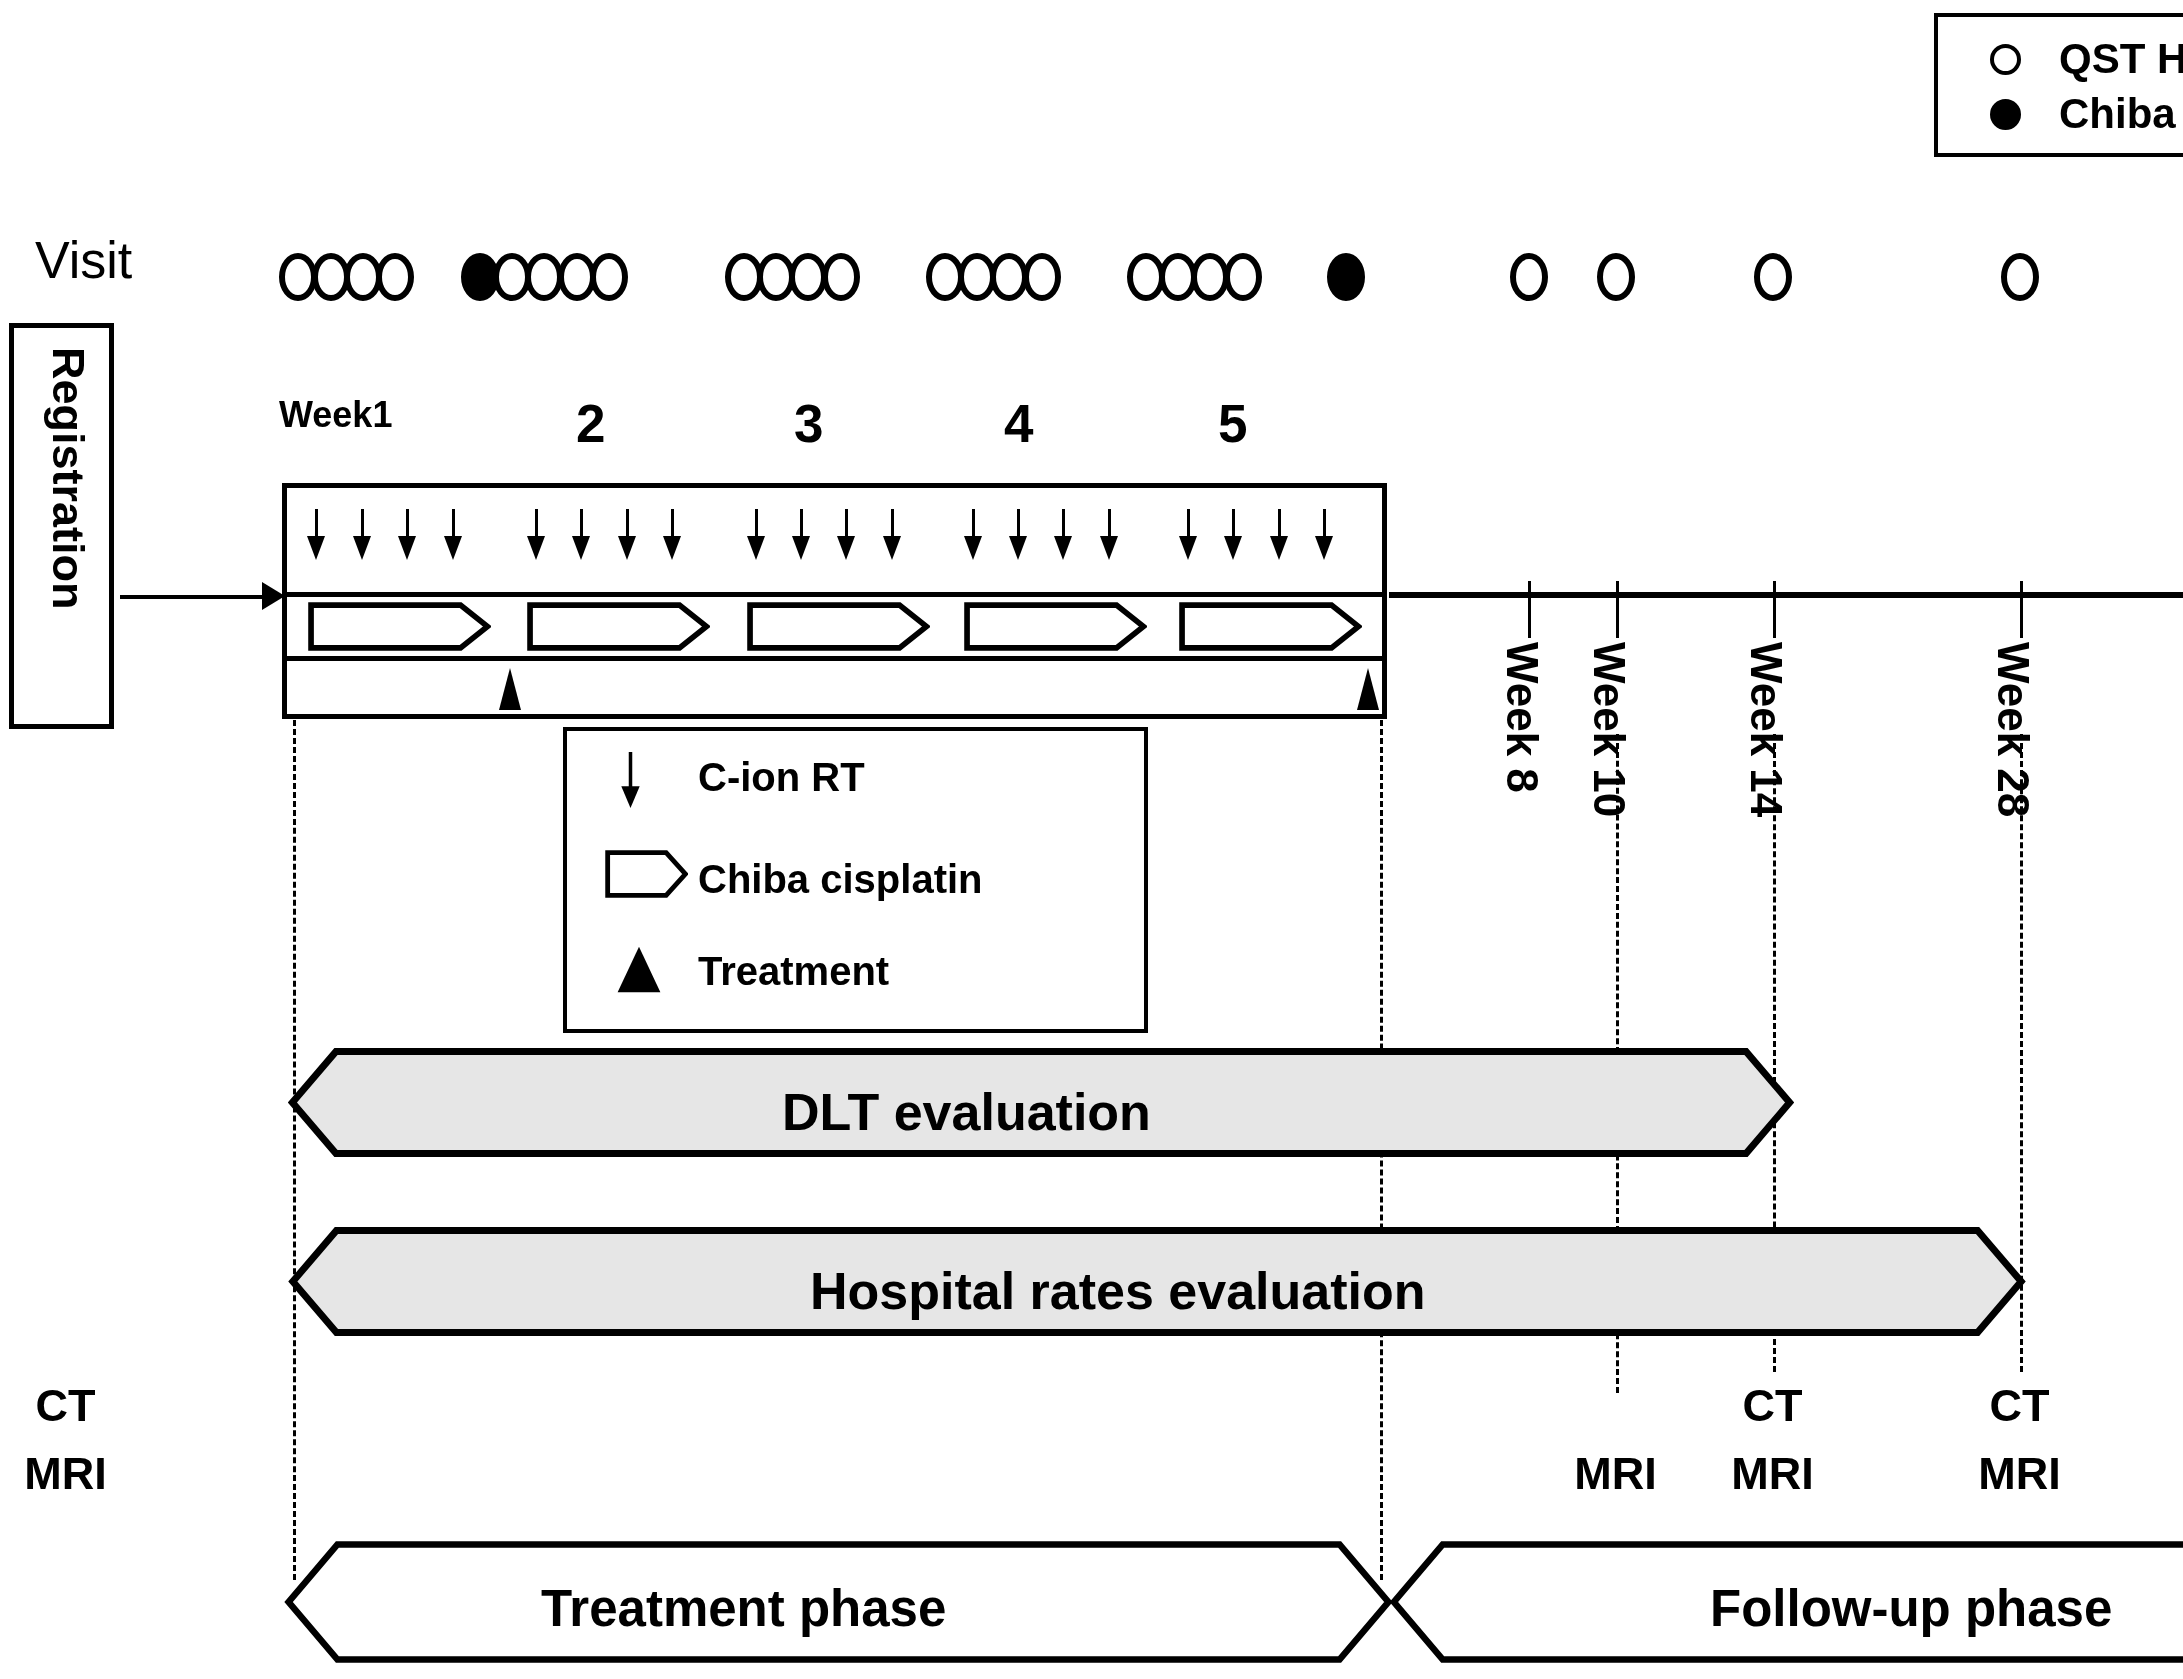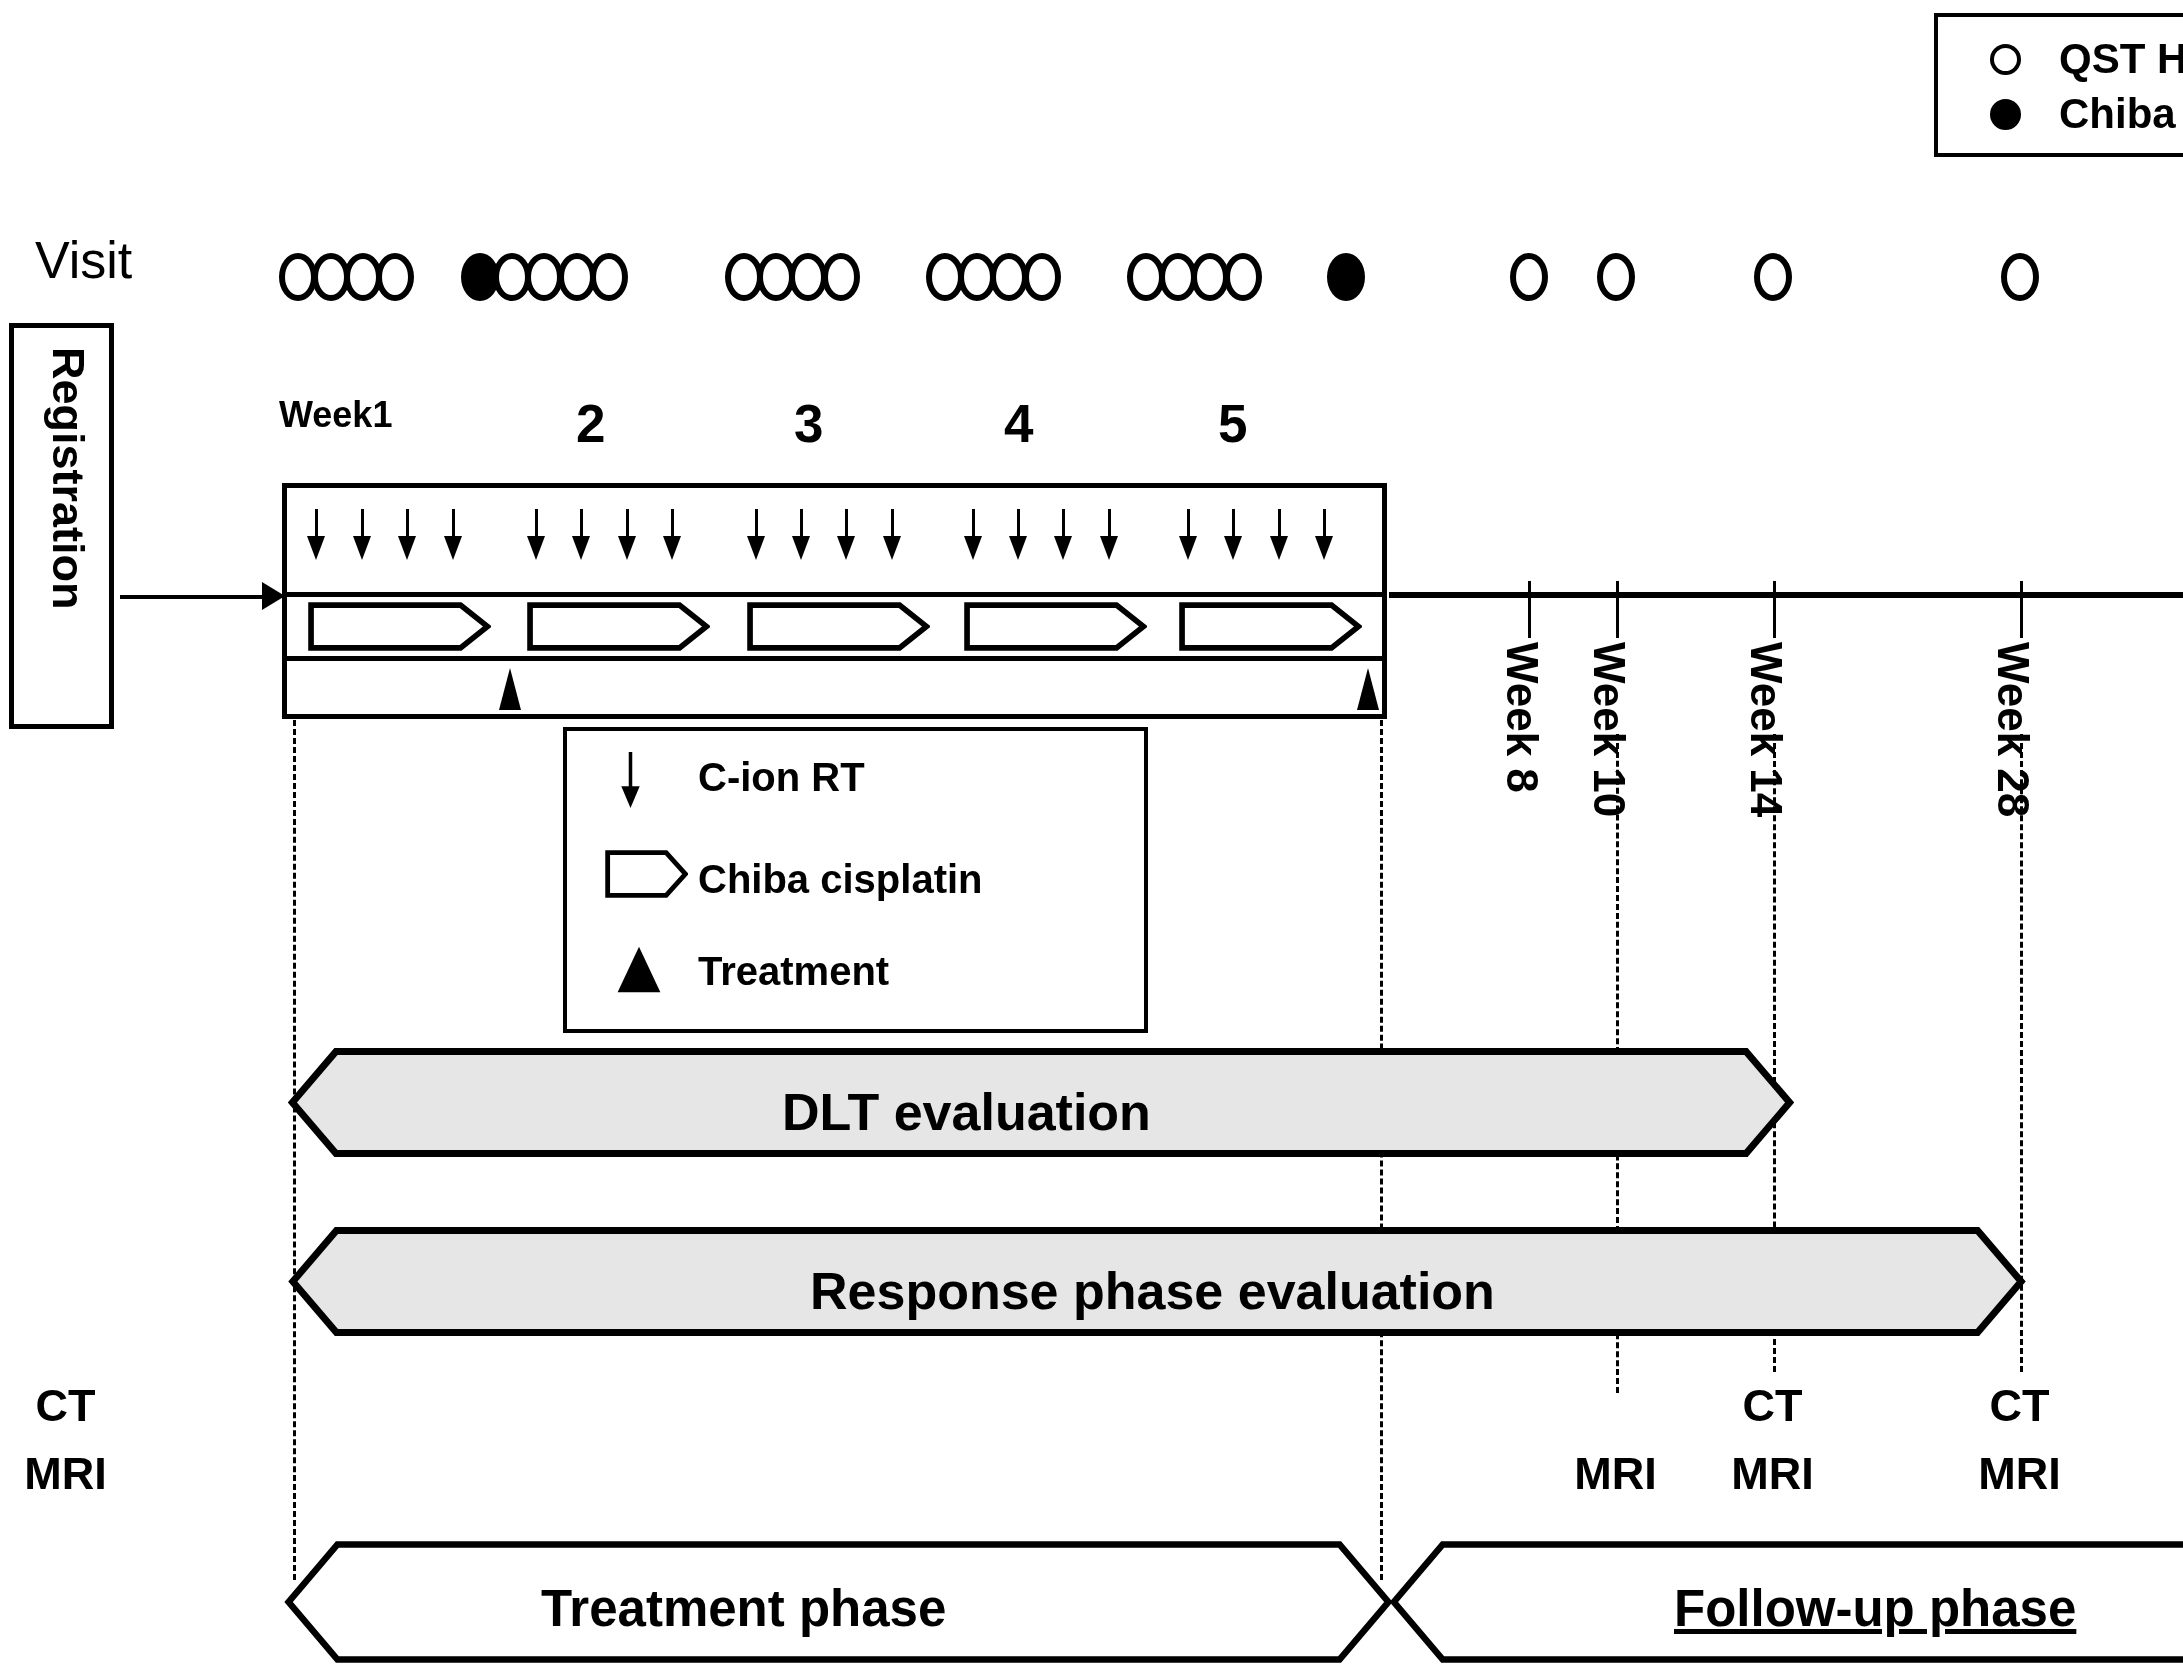--- a/index.html
+++ b/index.html
@@ -311,21 +311,21 @@
       <polygon points="108,8 3342,8 3442,125 3342,242 108,242 8,125" fill="#e6e6e6" stroke="#000" stroke-width="16"></polygon>
     </svg>
   </div>
   <div class="eval-text" style="left:782px;top:1082px;">DLT evaluation</div>
 
   <div class="eval-banner" style="left:288px;top:1227px;">
     <svg width="1738" height="109" viewBox="0 0 3980 250">
       <polygon points="108,8 3872,8 3972,125 3872,242 108,242 8,125" fill="#e6e6e6" stroke="#000" stroke-width="16"></polygon>
     </svg>
   </div>
-  <div class="eval-text" style="left:810px;top:1261px;">Response phase evaluation</div>
+  <div class="eval-text" style="left:810px;top:1261px;">Hospital rates evaluation</div>
 
   <div id="imaging-layer" class="abs" style="left:0;top:0;width:100%;height:0;">
       <div class="img-lab" style="left: 13px; top: 1380px; width: 105px;">CT</div>
       <div class="img-lab" style="left: 13px; top: 1448px; width: 105px;">MRI</div>
       <div class="img-lab" style="left: 1563px; top: 1448px; width: 105px;">MRI</div>
       <div class="img-lab" style="left: 1720px; top: 1380px; width: 105px;">CT</div>
       <div class="img-lab" style="left: 1720px; top: 1448px; width: 105px;">MRI</div>
       <div class="img-lab" style="left: 1967px; top: 1380px; width: 105px;">CT</div>
       <div class="img-lab" style="left: 1967px; top: 1448px; width: 105px;">MRI</div>
     </div>
@@ -335,16 +335,16 @@
       <polygon points="120,8 2420,8 2532,140 2420,272 120,272 8,140" fill="#fff" stroke="#000" stroke-width="15"></polygon>
     </svg>
   </div>
   <div class="phase-text" style="left:541px;top:1579px;">Treatment phase</div>
 
   <div class="phase-bar" style="left:1389px;top:1541px;">
     <svg width="1188" height="122" viewBox="0 0 2720 280">
       <polygon points="120,8 2600,8 2712,140 2600,272 120,272 8,140" fill="#fff" stroke="#000" stroke-width="15"></polygon>
     </svg>
   </div>
-  <div class="phase-text" style="left:1674px;top:1579px;text-decoration:underline;">Follow-up phase</div>
+  <div class="phase-text" style="left:1710px;top:1579px;">Follow-up phase</div>
 
 </div>
 
 
 </body></html>

